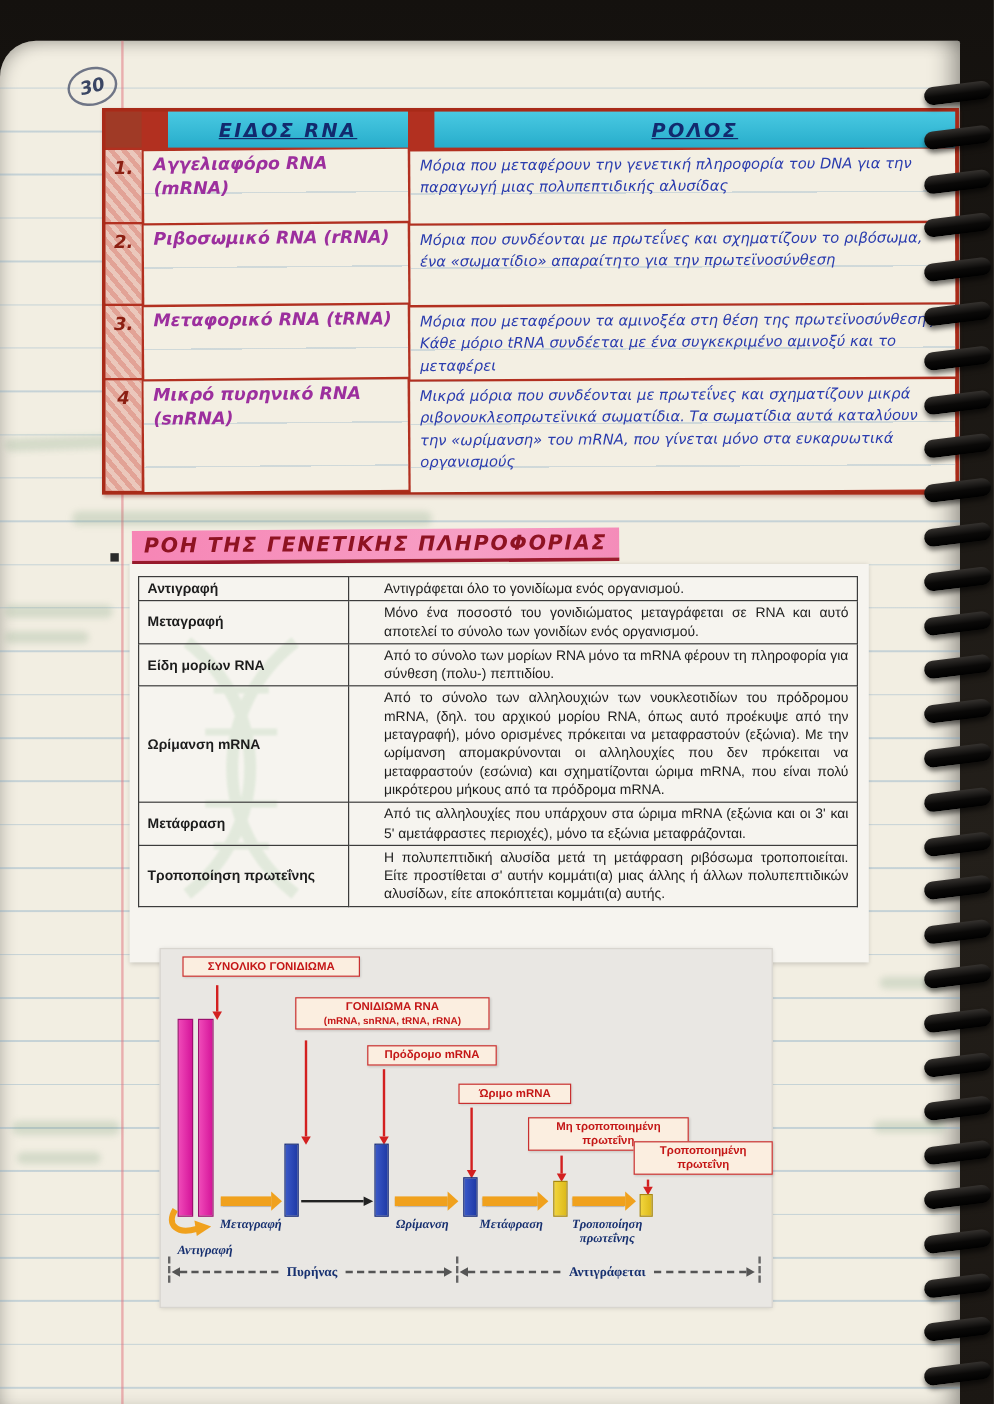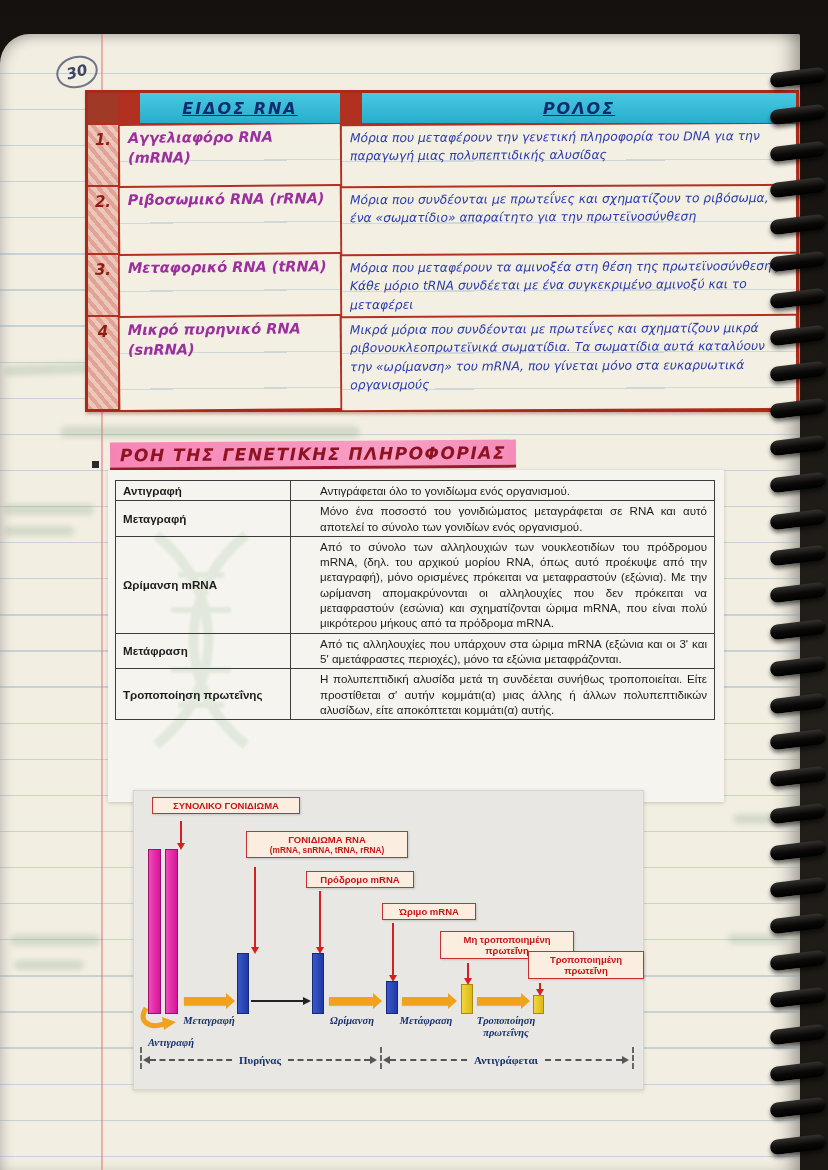--- a/index.html
+++ b/index.html
@@ -130,30 +130,34 @@
         <tbody>
             <tr>
           <th>Αντιγραφή</th>
           <td>Αντιγράφεται όλο το γονιδίωμα ενός οργανισμού.</td>
         </tr>
         <tr>
           <th>Μεταγραφή</th>
           <td>Μόνο ένα ποσοστό του γονιδιώματος μεταγράφεται σε RNA και αυτό αποτελεί το σύνολο των γονιδίων ενός οργανισμού.</td>
         </tr>
         <tr>
+          <th>Είδη μορίων RNA</th>
+          <td>Από το σύνολο των μορίων RNA μόνο τα mRNA φέρουν τη πληροφορία για σύνθεση (πολυ-) πεπτιδίου.</td>
+        </tr>
+        <tr>
           <th>Ωρίμανση mRNA</th>
           <td>Από το σύνολο των αλληλουχιών των νουκλεοτιδίων του πρόδρομου mRNA, (δηλ. του αρχικού μορίου RNA, όπως αυτό προέκυψε από την μεταγραφή), μόνο ορισμένες πρόκειται να μεταφραστούν (εξώνια). Με την ωρίμανση απομακρύνονται οι αλληλουχίες που δεν πρόκειται να μεταφραστούν (εσώνια) και σχηματίζονται ώριμα mRNA, που είναι πολύ μικρότερου μήκους από τα πρόδρομα mRNA.</td>
         </tr>
         <tr>
           <th>Μετάφραση</th>
           <td>Από τις αλληλουχίες που υπάρχουν στα ώριμα mRNA (εξώνια και οι 3' και 5' αμετάφραστες περιοχές), μόνο τα εξώνια μεταφράζονται.</td>
         </tr>
         <tr>
           <th>Τροποποίηση πρωτεΐνης</th>
-          <td>Η πολυπεπτιδική αλυσίδα μετά τη συνδέεται συνήθως τροποποιείται. Είτε προστίθεται σ' αυτήν κομμάτι(α) μιας άλλης ή άλλων πολυπεπτιδικών αλυσίδων, είτε αποκόπτεται κομμάτι(α) αυτής.</td>
+          <td>Η πολυπεπτιδική αλυσίδα μετά τη μετάφραση ριβόσωμα τροποποιείται. Είτε προστίθεται σ' αυτήν κομμάτι(α) μιας άλλης ή άλλων πολυπεπτιδικών αλυσίδων, είτε αποκόπτεται κομμάτι(α) αυτής.</td>
         </tr>
       </tbody>
         </table>
     </div>
 
     <div class="diagram">
 
       <div class="dlabel" style="left:18px;top:6px;width:140px;">ΣΥΝΟΛΙΚΟ ΓΟΝΙΔΙΩΜΑ</div>
       <div class="dlabel" style="left:112px;top:40px;width:154px;">
         <div>ΓΟΝΙΔΙΩΜΑ RNA</div>

